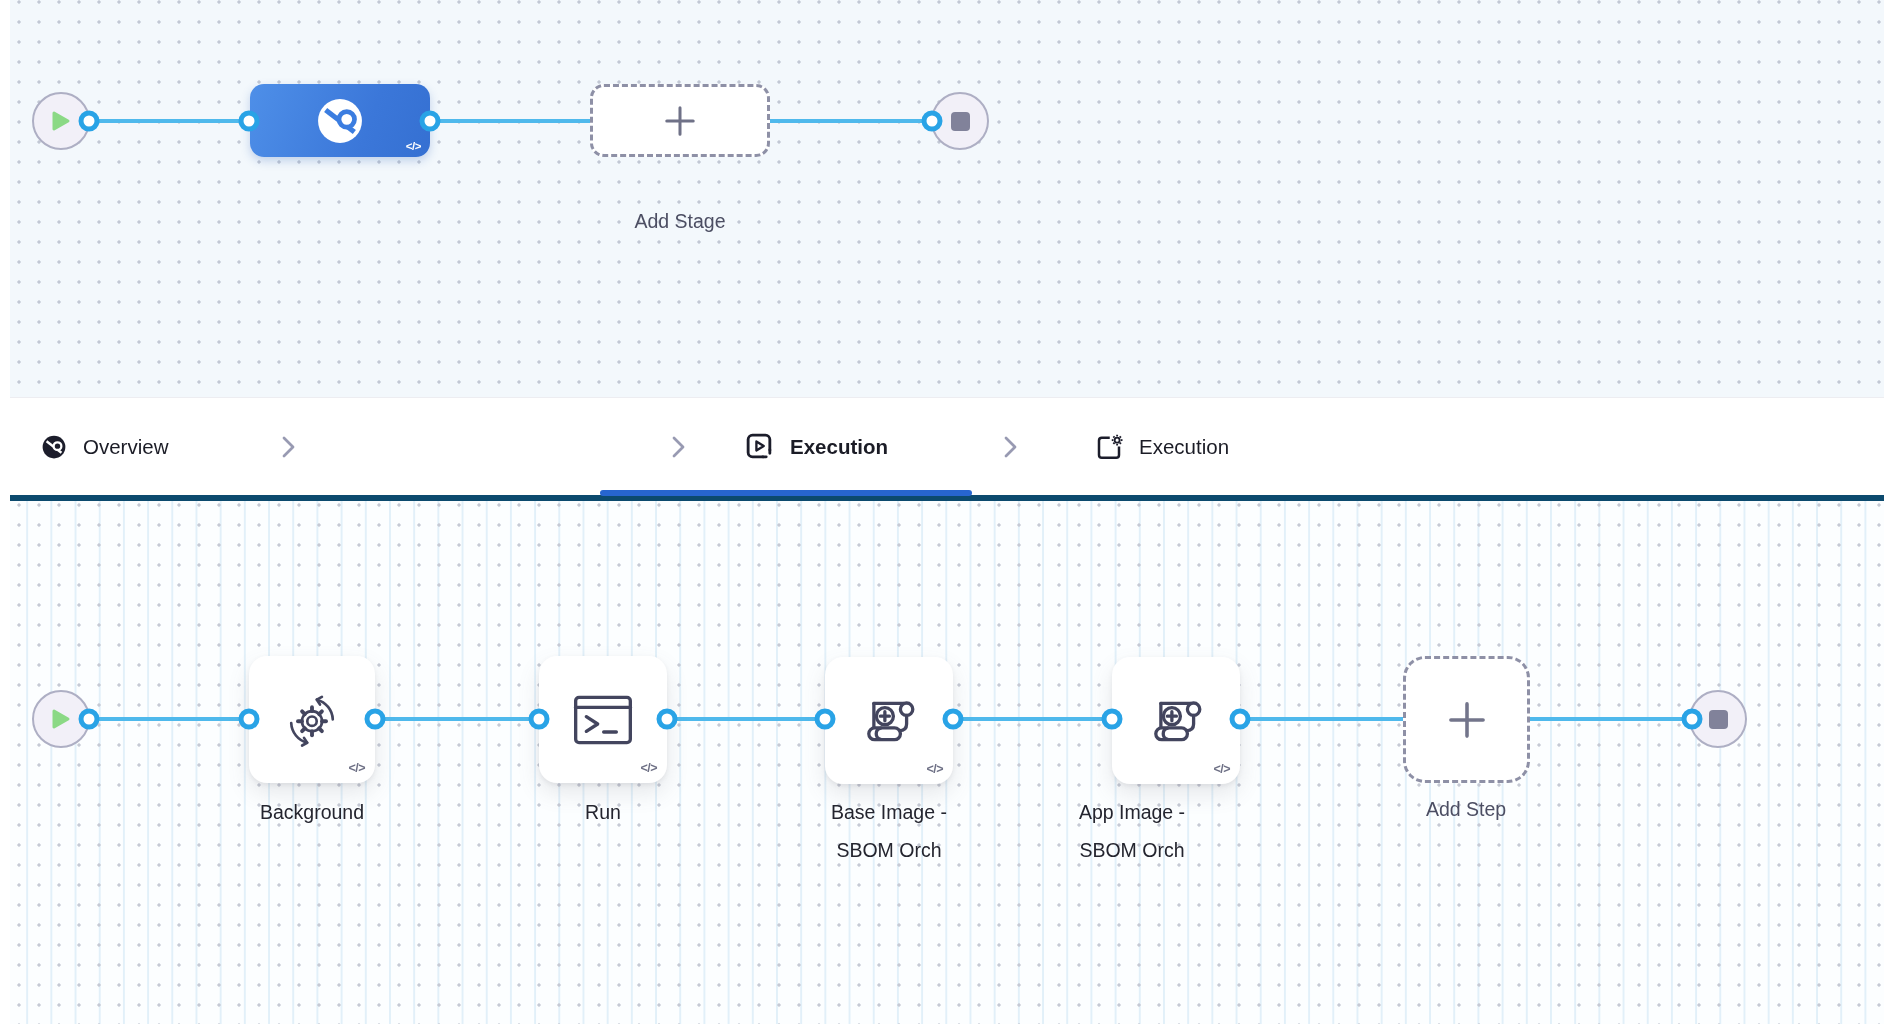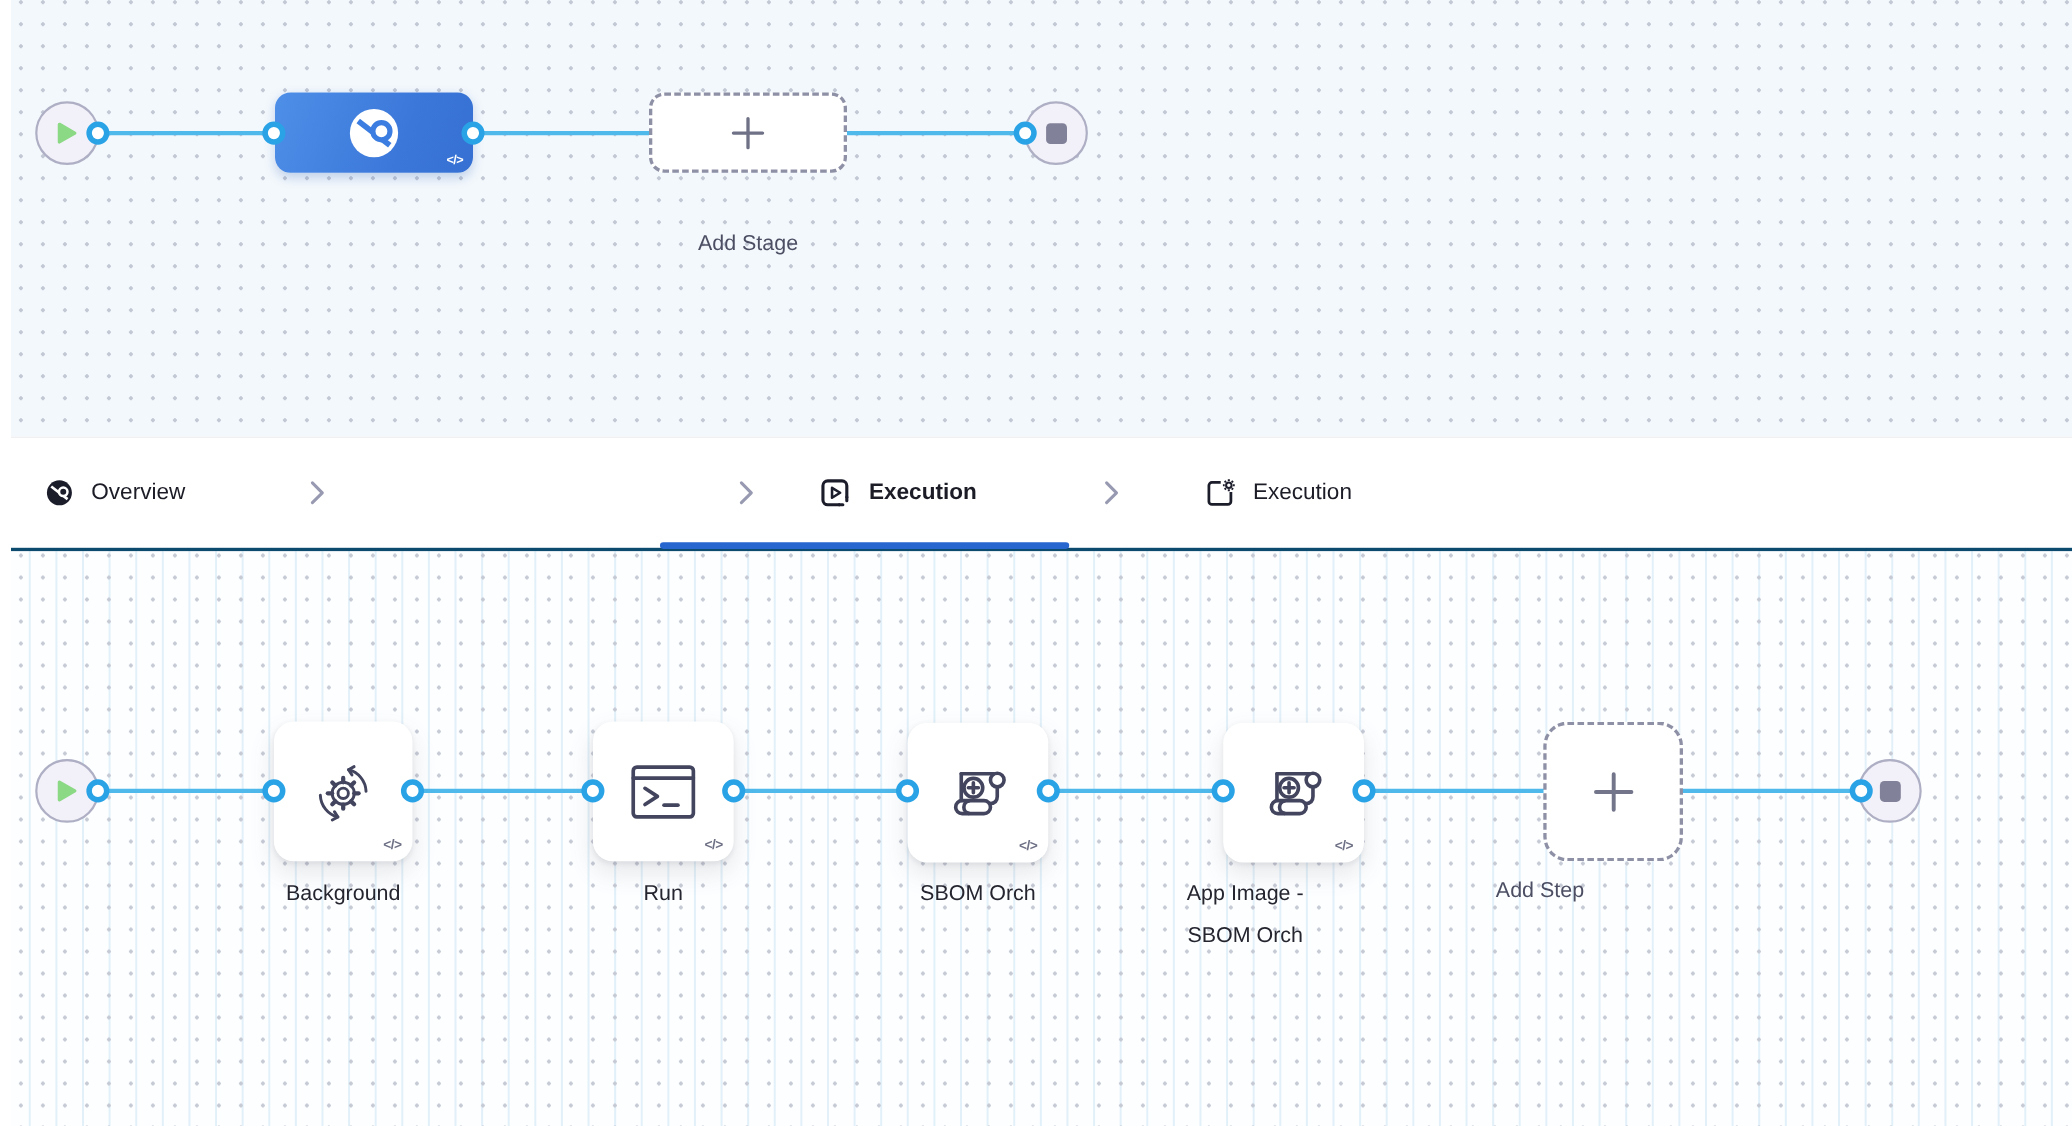--- a/index.html
+++ b/index.html
@@ -68,21 +68,21 @@
   
   .node-label{
     position:absolute;width:240px;text-align:center;z-index:4;
     font-size:19.5px;color:#24252f;line-height:38px;
   }
   .label-muted{color:#4c4e63;}
 
   
   .tabbar{
     position:absolute;left:0;top:397px;width:1884px;height:104px;background:#fff;
-    border-top:1px solid #ededf1;border-bottom:3px solid #0c4a6e;box-sizing:border-box;z-index:10;
+    border-top:1px solid #ededf1;border-bottom:6px solid #0c4a6e;box-sizing:border-box;z-index:10;
   }
   .tab{
     position:absolute;top:0;height:100%;display:flex;align-items:center;gap:15px;
     font-size:20.5px;color:#1b1c26;cursor:pointer;
   }
   .tab.active{font-weight:700;}
   .chevron{position:absolute;top:50%;transform:translateY(-50%);}
   .tab-underline{
     position:absolute;left:600px;bottom:-1px;width:372px;height:6px;
     background:#2765cf;border-radius:3px;
@@ -284,23 +284,24 @@
     <div class="dot" style="left:1240px;top:218px;"></div>
     <div class="dot" style="left:1692px;top:218px;"></div>
 
     <div class="node-label" style="left:483px;top:292px;">
       <div>Run</div>
     </div>
     <div class="node-label" style="left:192px;top:292px;">
       <div>Background</div>
     </div>
     <div class="node-label" style="left:769px;top:292px;">
+      <div>Base Image -</div>
       <div>SBOM Orch</div>
     </div>
     <div class="node-label" style="left:1012px;top:292px;">
       <div>App Image -</div>
       <div>SBOM Orch</div>
     </div>
-    <div class="node-label label-muted" style="left:1280px;top:289px;">Add Step</div>
+    <div class="node-label label-muted" style="left:1346px;top:289px;">Add Step</div>
   </div>
 
   <div class="left-strip"></div>
 </div>
 
 </body></html>

